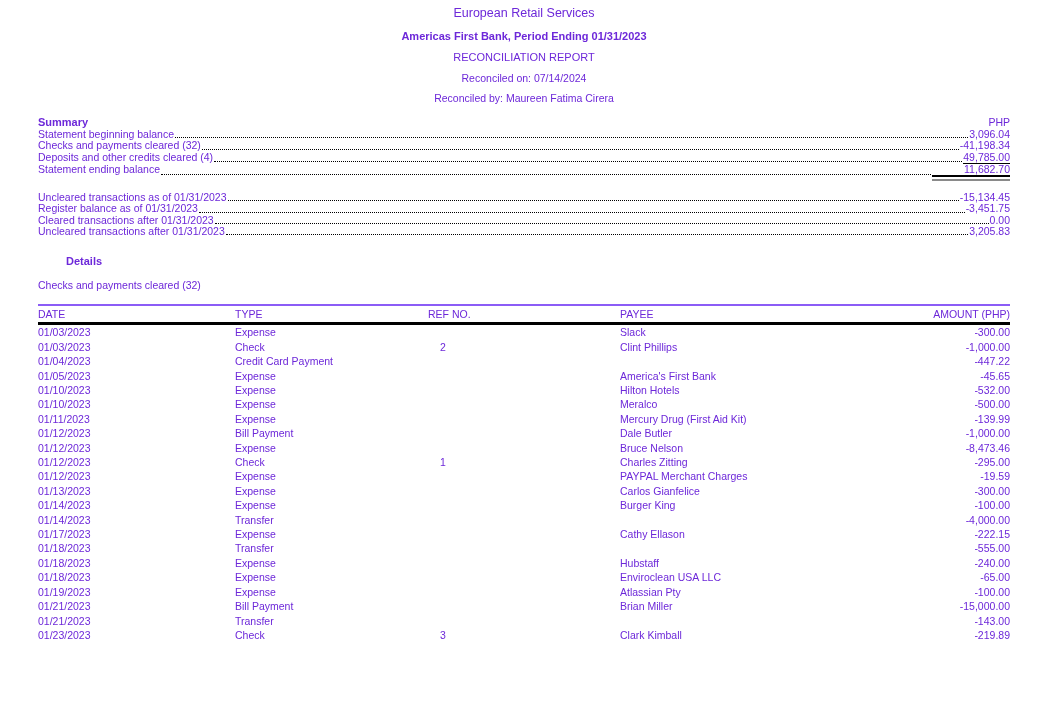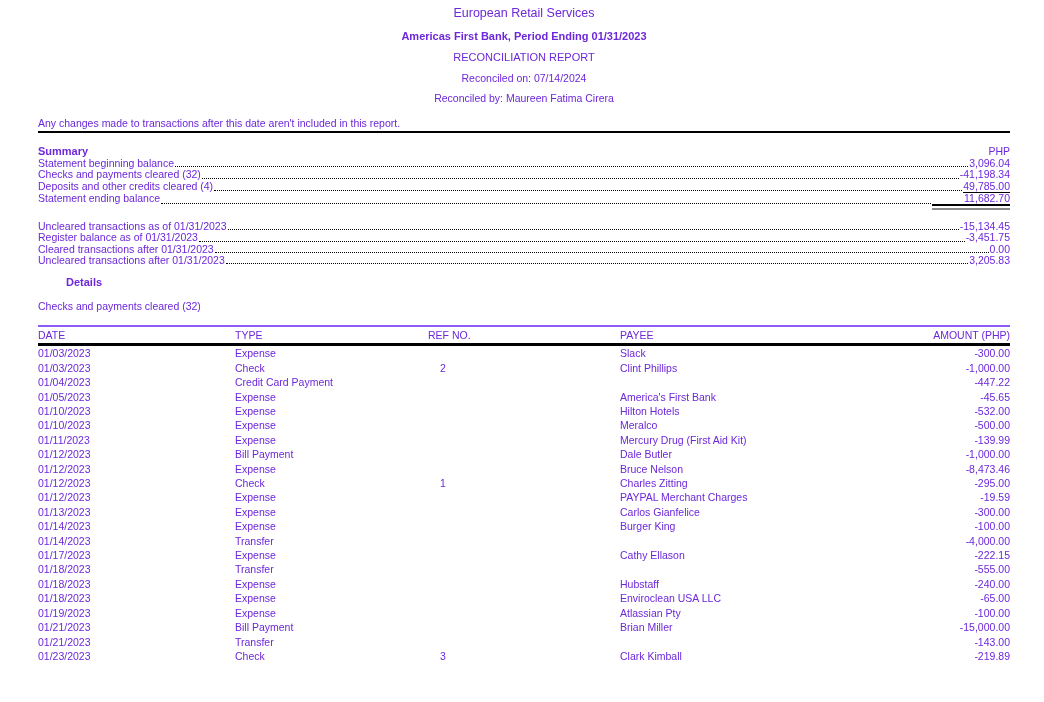--- a/index.html
+++ b/index.html
@@ -52,21 +52,21 @@
   }
   .samount { white-space: nowrap; }
   .samount.u-single { border-bottom: 1.5px solid #000; }
   .samount.u-double {
     display: inline-block;
     min-width: 78px;
     text-align: right;
     border-bottom: 2px solid #000;
     box-shadow: 0 2px 0 #ffffff, 0 4px 0 #8a8a8a;
   }
-  .details-title { margin-top: 10px; font-size: 11px; font-weight: bold; padding-left: 28px; }
+  .details-title { margin-top: 18px; font-size: 11px; font-weight: bold; padding-left: 28px; }
   .section-title { margin-top: 12px; font-size: 10.5px; }
   table.details-table {
     width: 100%;
     border-collapse: collapse;
     table-layout: fixed;
     margin-top: 13px;
   }
   table.details-table thead tr {
     border-top: 2px solid #8b5cf6;
     border-bottom: 3px solid #000;
@@ -93,21 +93,20 @@
 <div class="page">
 
   <div class="report-header">
     <div class="h-company">European Retail Services</div>
     <div class="h-subtitle">Americas First Bank, Period Ending 01/31/2023</div>
     <div class="h-title">RECONCILIATION REPORT</div>
     <div class="h-on">Reconciled on: 07/14/2024</div>
     <div class="h-by">Reconciled by: Maureen Fatima Cirera</div>
   </div>
 
-  <div class="notice">Any changes made to transactions after this date aren't included in this report.</div>
 
   <div class="summary-head">
     <span class="summary-title">Summary</span>
     <span class="summary-currency">PHP</span>
   </div>
 
   <div class="summary-group">
   <div class="srow">
     <span class="slabel">Statement beginning balance</span>
     <span class="sfill"></span>

